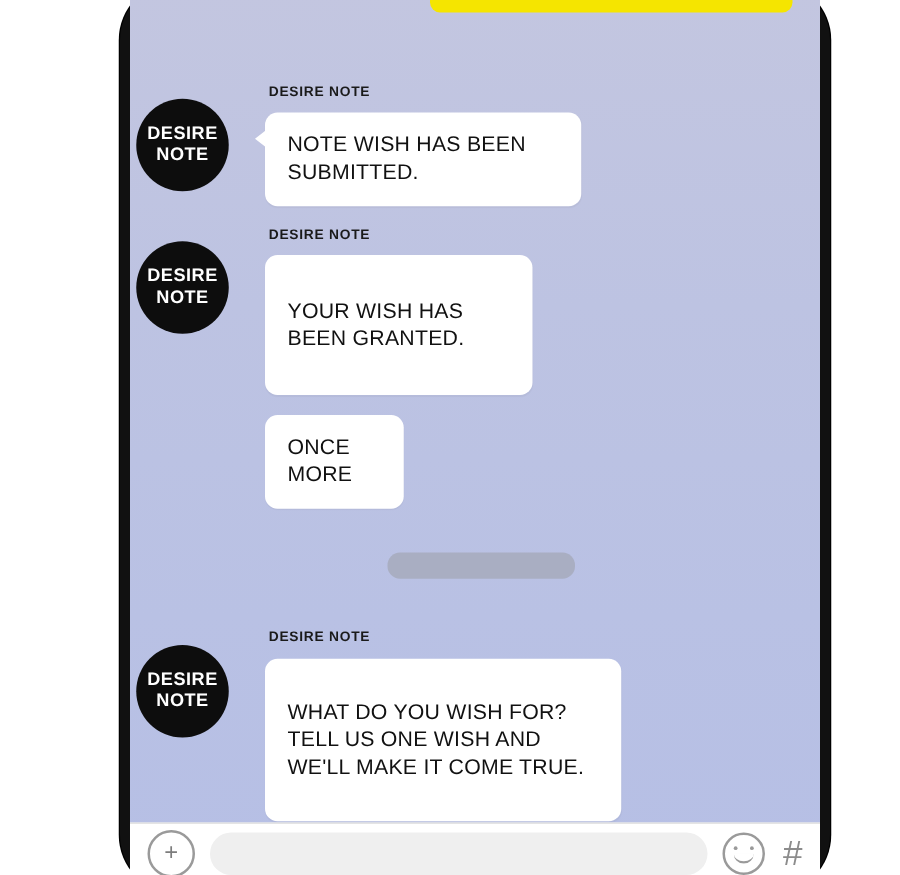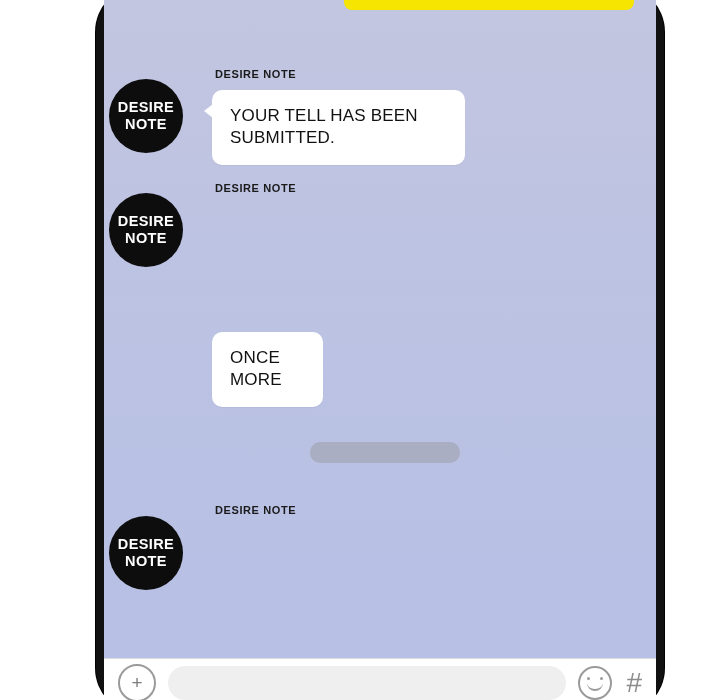--- a/index.html
+++ b/index.html
@@ -243,46 +243,52 @@
         <div class="bubble-out">THE YA.</div>
       </div>
 
       <div class="msg-group" style="top:74px; height:100px;">
         <div class="avatar" style="top:11px;">
           <span>DESIRE</span>
           <span>NOTE</span>
         </div>
         <div class="sender" style="top:0px;">DESIRE NOTE</div>
         <div class="bubble-wrap" style="top:22px;">
-          <div class="bubble-in tail" style="width:253px;">YOUR TELL HAS BEEN SUBMITTED.</div>
+          <div class="bubble-in tail" style="width:253px;">NOTE WISH HAS BEEN SUBMITTED.</div>
         </div>
       </div>
 
       <div class="msg-group" style="top:188px; height:130px;">
         <div class="avatar" style="top:11px;">
           <span>DESIRE</span>
           <span>NOTE</span>
         </div>
         <div class="sender" style="top:0px;">DESIRE NOTE</div>
+        <div class="bubble-wrap" style="top:22px;">
+          <div class="bubble-in" style="width:214px; padding-top:34px; padding-bottom:34px;">YOUR WISH HAS BEEN GRANTED.</div>
+        </div>
       </div>
 
       <div class="msg-group" style="top:338px; height:62px;">
         <div class="bubble-wrap" style="top:0px;">
           <div class="bubble-in" style="width:111px;">ONCE MORE</div>
         </div>
       </div>
 
       <div class="pill" style="left:206px; top:448px; width:150px; height:21px;"></div>
 
       <div class="msg-group" style="top:510px; height:150px;">
         <div class="avatar" style="top:12px;">
           <span>DESIRE</span>
           <span>NOTE</span>
         </div>
         <div class="sender" style="top:0px;">DESIRE NOTE</div>
+        <div class="bubble-wrap" style="top:23px;">
+          <div class="bubble-in" style="width:285px; padding-top:32px; padding-bottom:32px;">WHAT DO YOU WISH FOR? TELL US ONE WISH AND WE'LL MAKE IT COME TRUE.</div>
+        </div>
       </div>
 
     </div>
   </div>
 
   <div id="input-bar">
     <div class="circle-btn">+</div>
     <input class="text-field" type="text" placeholder="" style="">
     <div class="right-icons">
       <div class="icon-emoji">

